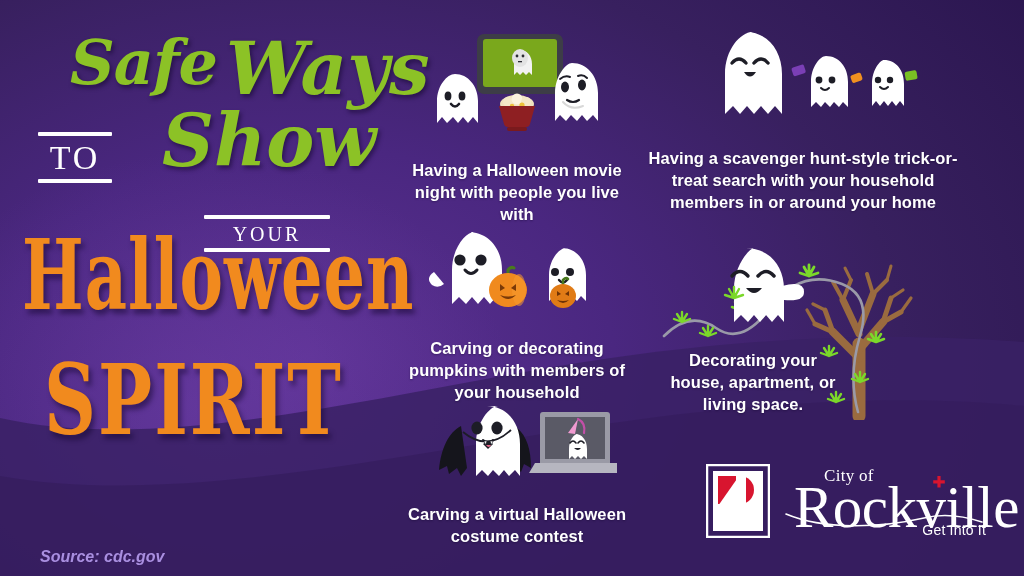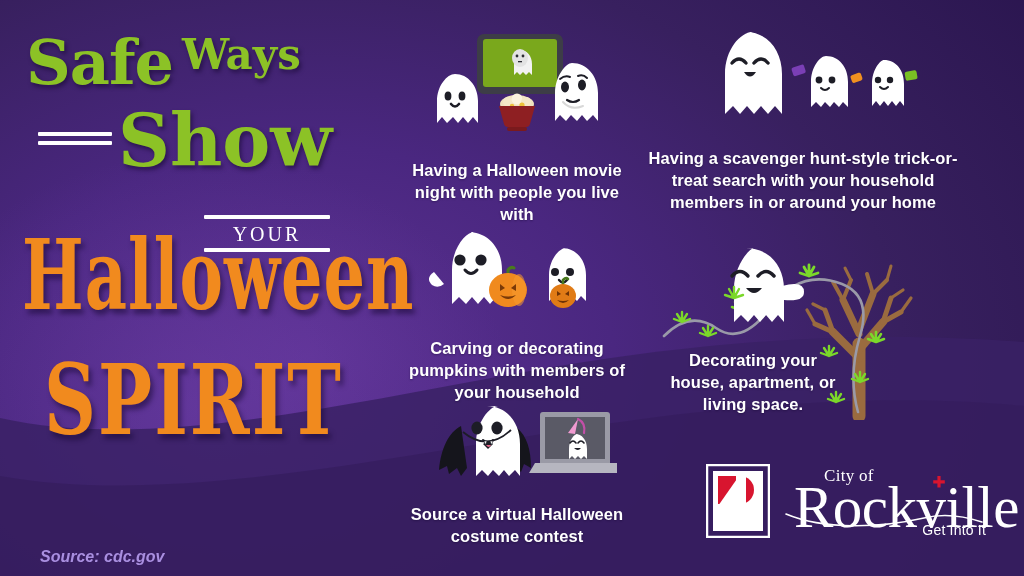--- a/index.html
+++ b/index.html
@@ -33,27 +33,29 @@
     pointer-events:none;
   }
 
   
   .title-block { position:absolute; left:0; top:0; width:392px; height:576px; }
 
   .script {
     position:absolute;
     color:#8cc226;
     font-family:"DejaVu Serif", serif;
+    font-style:italic;
     font-weight:700;
     line-height:.92;
     text-shadow:2px 3px 4px rgba(20,6,45,.55);
     white-space:nowrap;
+    margin-left:44px;
   }
   .script-safe { left:26px; top:34px; font-size:62px; letter-spacing:-1px; }
-  .script-ways { left:182px; top:36px; font-size:42px; }
+  .script-ways { left:182px; top:36px; font-size:72px; }
   .script-show { left:118px; top:108px; font-size:72px; }
 
   .rule-word {
     position:absolute;
     color:#ffffff;
     font-family:"Liberation Serif", serif;
     letter-spacing:3px;
     text-align:center;
   }
   .rule-word .bar { display:block; height:4px; background:#fff; border-radius:1px; }
@@ -152,20 +154,21 @@
     <path d="M0,150 C200,186 470,110 700,86 C860,69 960,74 1024,80 L1024,250 L0,250 Z" fill="#341d5c" opacity="0.7"></path>
   </svg>
 
   <div class="title-block">
 
     <div class="script script-safe">Safe</div>
     <div class="script script-ways">Ways</div>
 
     <div class="rule-word to">
       <span class="bar top"></span>
+      <span class="w">TO</span>
       <span class="bar bot"></span>
     </div>
 
     <div class="script script-show">Show</div>
 
     <div class="rule-word your">
       <span class="bar top"></span>
       <span class="w">YOUR</span>
       <span class="bar bot"></span>
     </div>
@@ -367,21 +370,21 @@
         <path d="M118,63 h82 l6,10 h-94 z" fill="#b6b6c0"></path>
 
         <path d="M158,34 c7,0 12,6 12,15 v10 l-3,-3 -3,3 -3,-3 -3,3 -3,-3 -3,3 v-10 c0,-9 5,-15 9,-15 z" fill="#ffffff"></path>
         <path d="M158,34 l-7,-1 10,-14 z" fill="#f09ad0"></path>
         <path d="M161,19 q8,4 6,14" stroke="#c34fa8" stroke-width="2.2" fill="none" stroke-linecap="round"></path>
         <path d="M153,43 q3,-4 6,0" stroke="#1d1d26" stroke-width="1.6" fill="none" stroke-linecap="round"></path>
         <path d="M161,43 q3,-4 6,0" stroke="#1d1d26" stroke-width="1.6" fill="none" stroke-linecap="round"></path>
         <path d="M157,48 q4,4 7,0 z" fill="#1d1d26"></path>
       </svg>
     </div>
-    <div class="cap">Source a virtual Halloween costume contest</div>
+    <div class="cap">Carving a virtual Halloween costume contest</div>
   </div>
 
   <div id="logo">
     <svg class="logo-mark" viewBox="0 0 64 74">
       <rect x="1" y="1" width="62" height="72" fill="none" stroke="#ffffff" stroke-width="2.5"></rect>
       <rect x="7" y="7" width="50" height="60" fill="#ffffff"></rect>
       <path d="M12,12 h22 a14,14 0 0 1 0,28 h-22 z" fill="#d8152f"></path>
       <path d="M12,44 h16 l0,0 c0,10 8,18 18,18 v-50 h-8 v50" fill="none"></path>
       <path d="M30,12 h10 v50 l-28,-20 v-2 c14,0 18,-8 18,-16 z" fill="#ffffff"></path>
       <path d="M33,12 h5 v49 l-26,-19 z" fill="#ffffff"></path>

